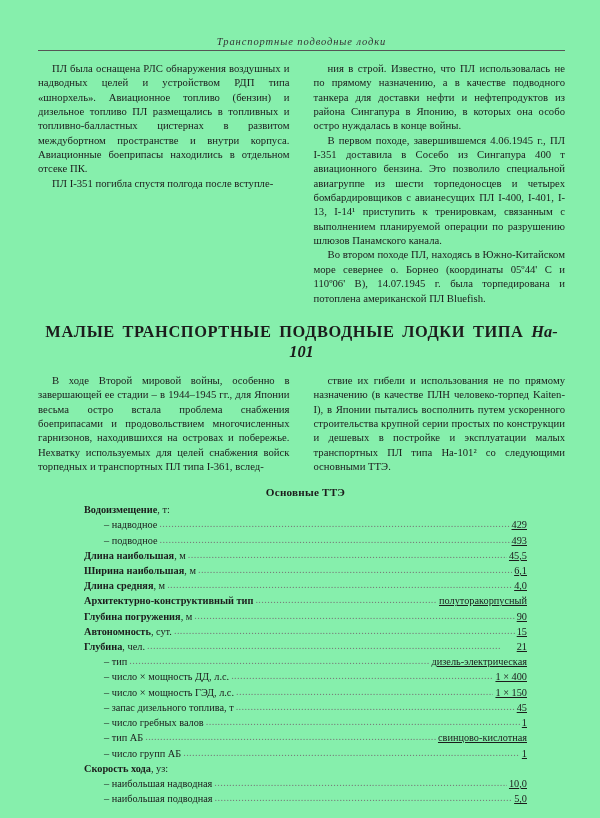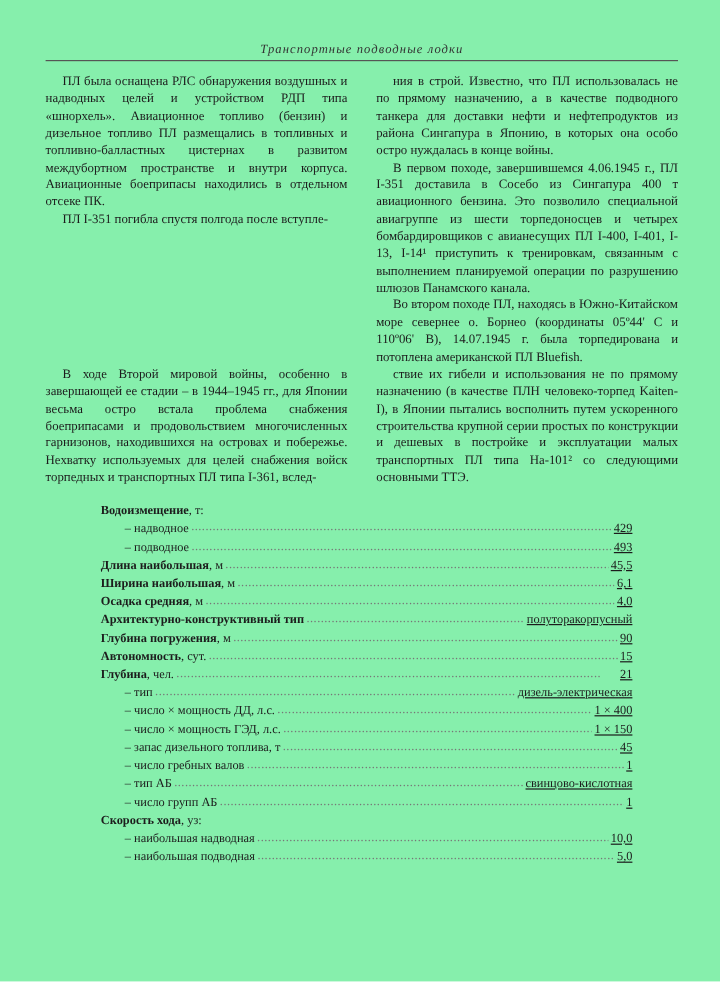--- a/index.html
+++ b/index.html
@@ -128,31 +128,36 @@
         <p class="body"></p>
         <p class="body">ПЛ I-351 погибла спустя полгода после вступле-</p>
       </div>
       <div class="col">
         <p class="body">ния в строй. Известно, что ПЛ использовалась не по прямому назначению, а в качестве подводного танкера для доставки нефти и нефтепродуктов из района Сингапура в Японию, в которых она особо остро нуждалась в конце войны.</p>
         <p class="body">В первом походе, завершившемся 4.06.1945 г., ПЛ I-351 доставила в Сосебо из Сингапура 400 т авиационного бензина. Это позволило специальной авиагруппе из шести торпедоносцев и четырех бомбардировщиков с авианесущих ПЛ I-400, I-401, I-13, I-14¹ приступить к тренировкам, связанным с выполнением планируемой операции по разрушению шлюзов Панамского канала.</p>
         <p class="body">Во втором походе ПЛ, находясь в Южно-Китайском море севернее о. Борнео (координаты 05º44' С и 110º06' В), 14.07.1945 г. была торпедирована и потоплена американской ПЛ Bluefish.</p>
       </div>
     </div>
 
+    <h2 class="section-title">
+      <span>МАЛЫЕ ТРАНСПОРТНЫЕ ПОДВОДНЫЕ ЛОДКИ ТИПА</span>
+      <span class="it">Ha-101</span>
+    </h2>
 
     <div class="cols">
       <div class="col">
         <p class="body">В ходе Второй мировой войны, особенно в завершающей ее стадии – в 1944–1945 гг., для Японии весьма остро встала проблема снабжения боеприпасами и продовольствием многочисленных гарнизонов, находившихся на островах и побережье. Нехватку используемых для целей снабжения войск торпедных и транспортных ПЛ типа I-361, вслед-</p>
       </div>
       <div class="col">
         <p class="body">ствие их гибели и использования не по прямому назначению (в качестве ПЛН человеко-торпед Kaiten-I), в Японии пытались восполнить путем ускоренного строительства крупной серии простых по конструкции и дешевых в постройке и эксплуатации малых транспортных ПЛ типа Ha-101² со следующими основными ТТЭ.</p>
       </div>
     </div>
 
     <div class="spec-wrap">
+      <div class="spec-title">Основные ТТЭ</div>
       <div id="spec-rows">
           <div class="spec-row header-only">
             <span class="spec-label"><b>Водоизмещение</b><span class="unit">, т:</span></span>
           </div>
           <div class="spec-row sub">
             <span class="spec-label"><span class="unit">– надводное</span></span>
             <span class="dots">.......................................................................................................................</span>
             <span class="spec-val">429</span>
           </div>
           <div class="spec-row sub">
@@ -164,21 +169,21 @@
             <span class="spec-label"><b>Длина наибольшая</b><span class="unit">, м</span></span>
             <span class="dots">.......................................................................................................................</span>
             <span class="spec-val">45,5</span>
           </div>
           <div class="spec-row">
             <span class="spec-label"><b>Ширина наибольшая</b><span class="unit">, м</span></span>
             <span class="dots">.......................................................................................................................</span>
             <span class="spec-val">6,1</span>
           </div>
           <div class="spec-row">
-            <span class="spec-label"><b>Осадка средняя</b><span class="unit">, м</span></span>
+            <span class="spec-label"><b>Длина средняя</b><span class="unit">, м</span></span>
             <span class="dots">.......................................................................................................................</span>
             <span class="spec-val">4,0</span>
           </div>
           <div class="spec-row">
             <span class="spec-label"><b>Архитектурно-конструктивный тип</b></span>
             <span class="dots">.......................................................................................................................</span>
             <span class="spec-val">полуторакорпусный</span>
           </div>
           <div class="spec-row">
             <span class="spec-label"><b>Глубина погружения</b><span class="unit">, м</span></span>

